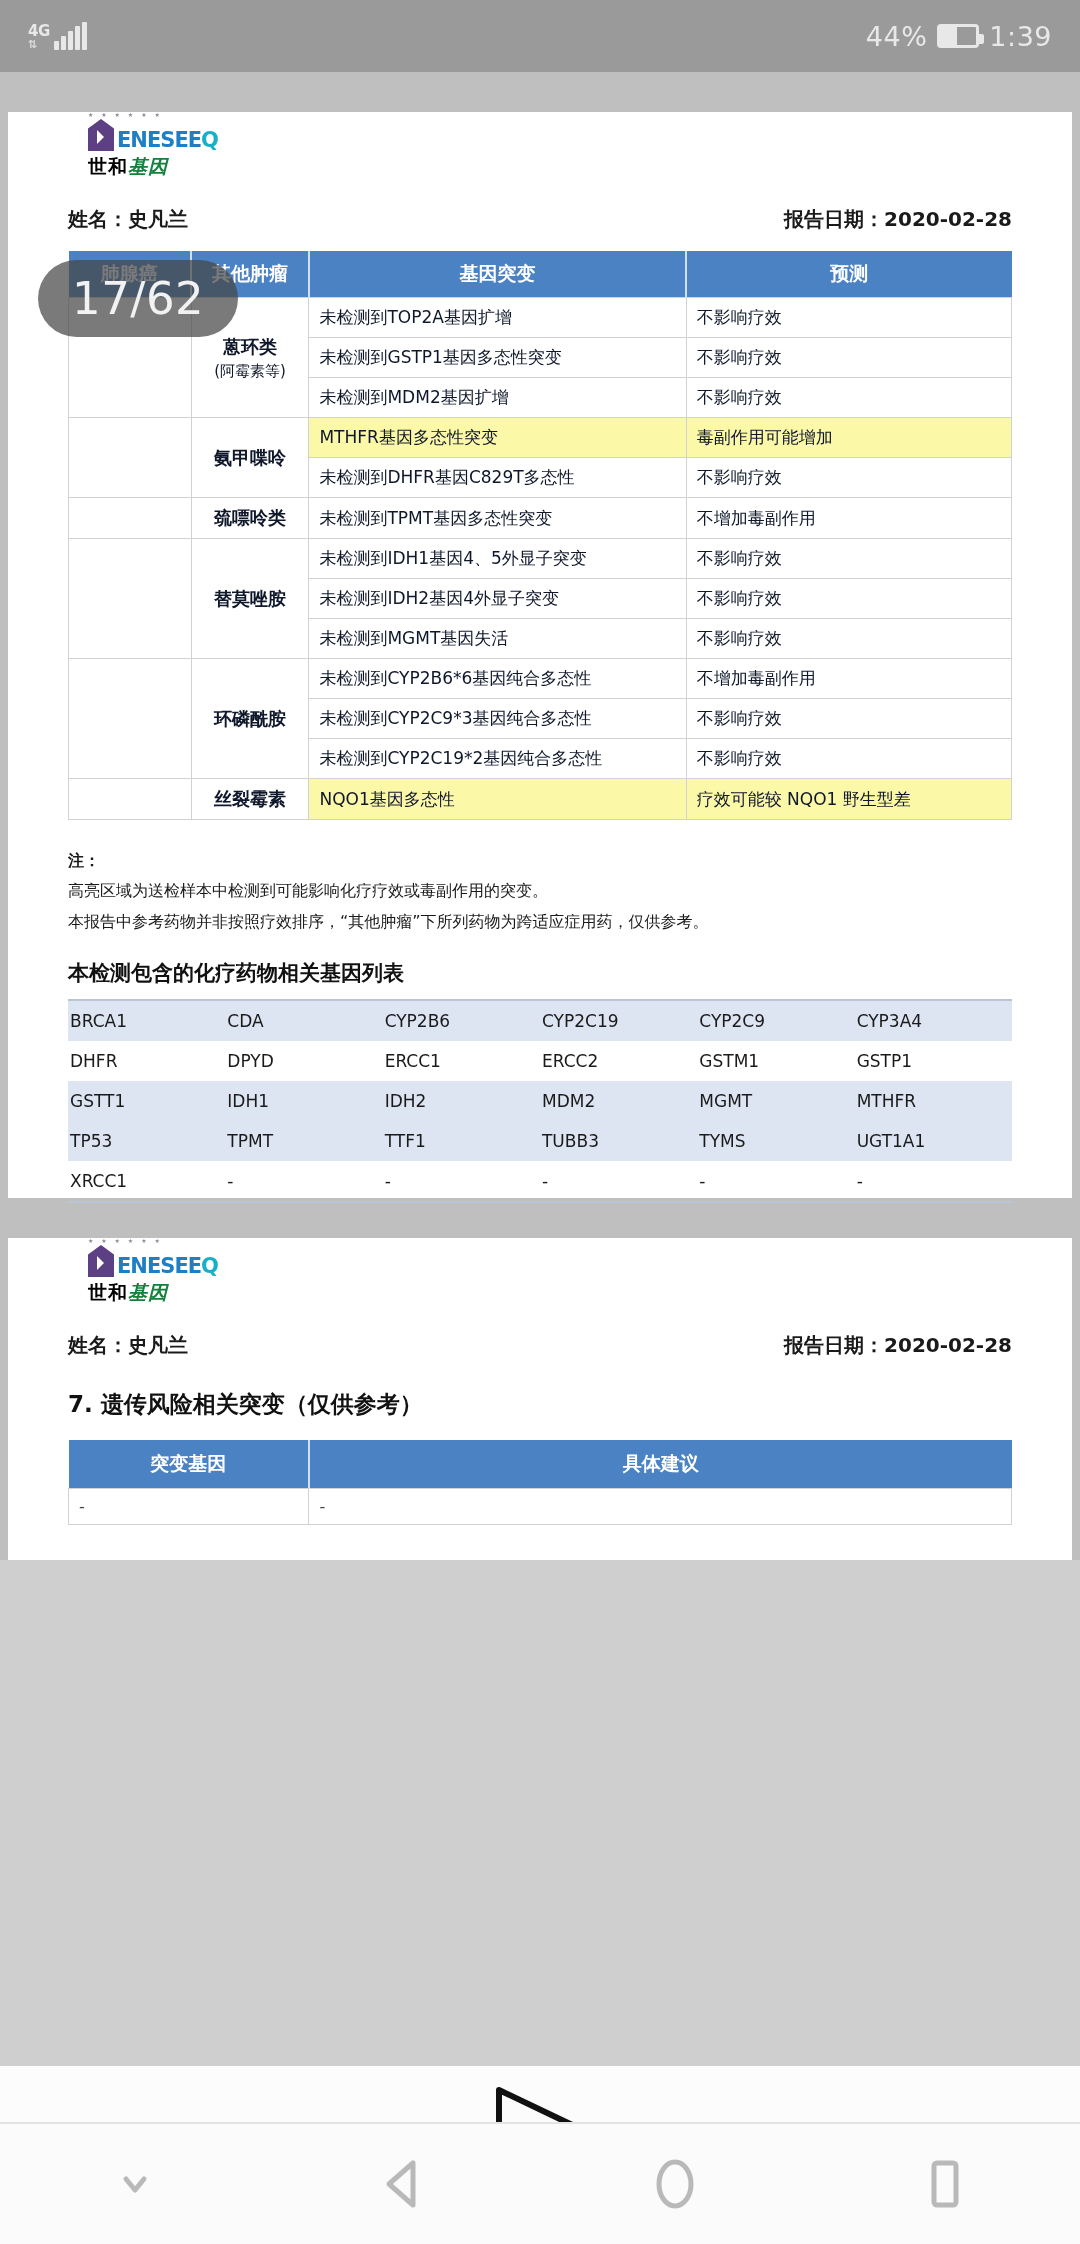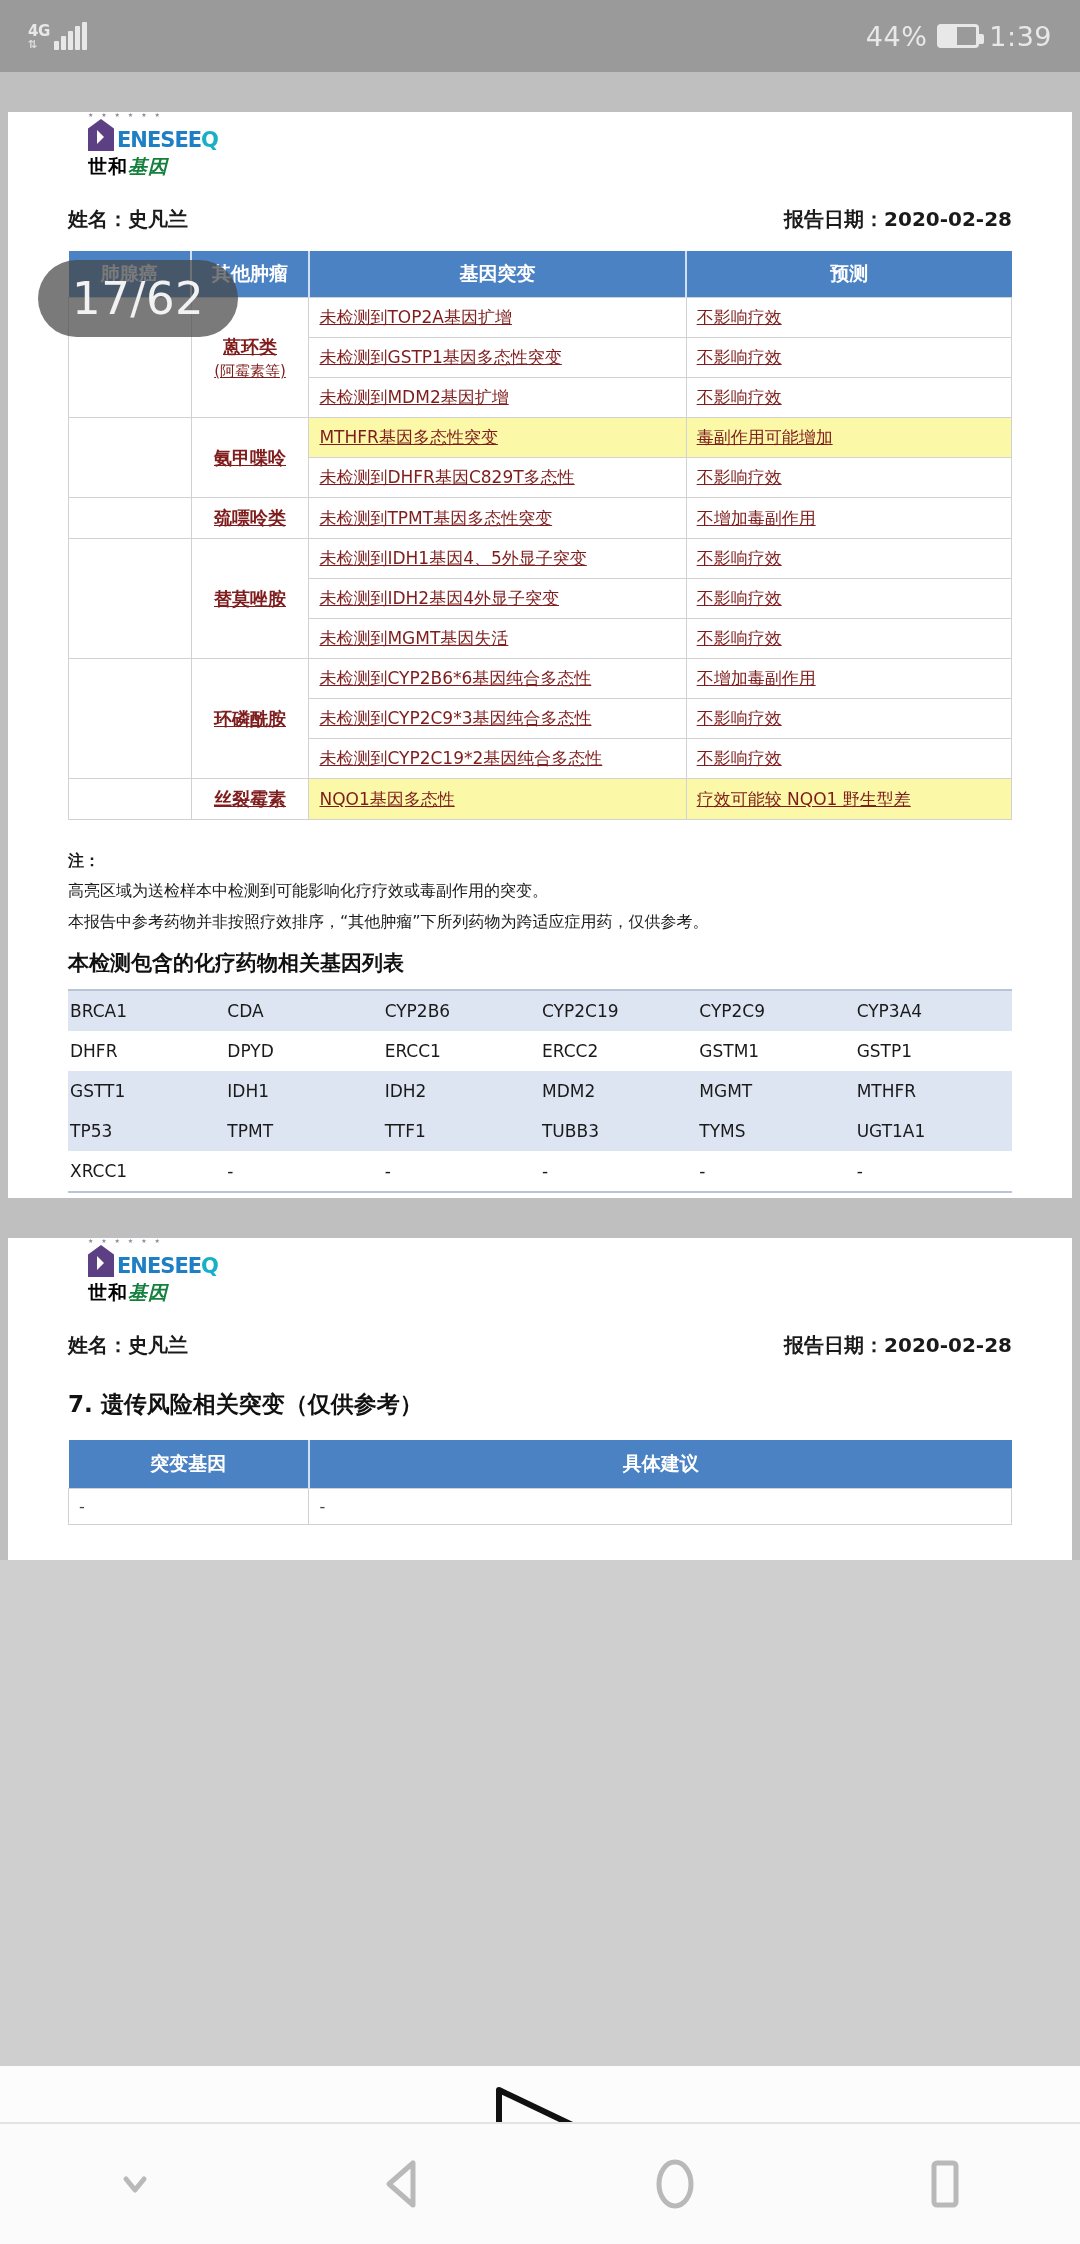--- a/index.html
+++ b/index.html
@@ -67,33 +67,32 @@
   .meta-row { display:flex; justify-content:space-between; align-items:center; margin-top:26px; font-size:20px; color:#1a1a1a; font-weight:bold; }
 
   
   table.rep { width:100%; border-collapse:collapse; margin-top:18px; table-layout:fixed; }
   table.rep th {
     background:#4a82c4; color:#ffffff; font-size:19px; font-weight:bold;
     padding:10px 4px; text-align:center; border-right:2px solid #cfe0f2;
   }
   table.rep th:last-child { border-right:none; }
   table.rep td {
-    border:1px solid #d2d2d2; font-size:17px; color:#7f1d1d; padding:8px 10px; vertical-align:middle;
+    border:1px solid #d2d2d2; font-size:17px; color:#0f172a; padding:8px 10px; vertical-align:middle;
     background:#ffffff;
-    text-decoration:underline;
   }
   table.rep td.nameCell { font-weight:bold; text-align:center; font-size:18px; }
   table.rep td.hl { background:#fbf8a8; }
   table.rep td.blank { border-left:1px solid #d2d2d2; border-right:1px solid #d2d2d2; }
   .drug-sub { display:block; font-weight:normal; font-size:15px; margin-top:3px; }
 
   
   .notes { margin-top:26px; font-size:16px; color:#1a1a1a; line-height:1.9; }
   .notes .lbl { font-weight:bold; }
-  .sec-title { margin-top:12px; font-size:21px; font-weight:bold; color:#111; }
+  .sec-title { margin-top:22px; font-size:21px; font-weight:bold; color:#111; }
 
   
   table.genes { width:100%; border-collapse:collapse; margin-top:12px; table-layout:fixed; }
   table.genes td { font-size:17px; color:#1a1a1a; padding:10px 2px; }
   table.genes tr.alt td { background:#dde5f2; }
   table.genes tr.top td { border-top:2px solid #b9c5d6; }
   table.genes tr.last td { border-bottom:2px solid #b9c5d6; }
 
   
   .pgnum { text-align:center; color:#4a82c4; font-size:17px; font-weight:bold; margin-top:96px; }

